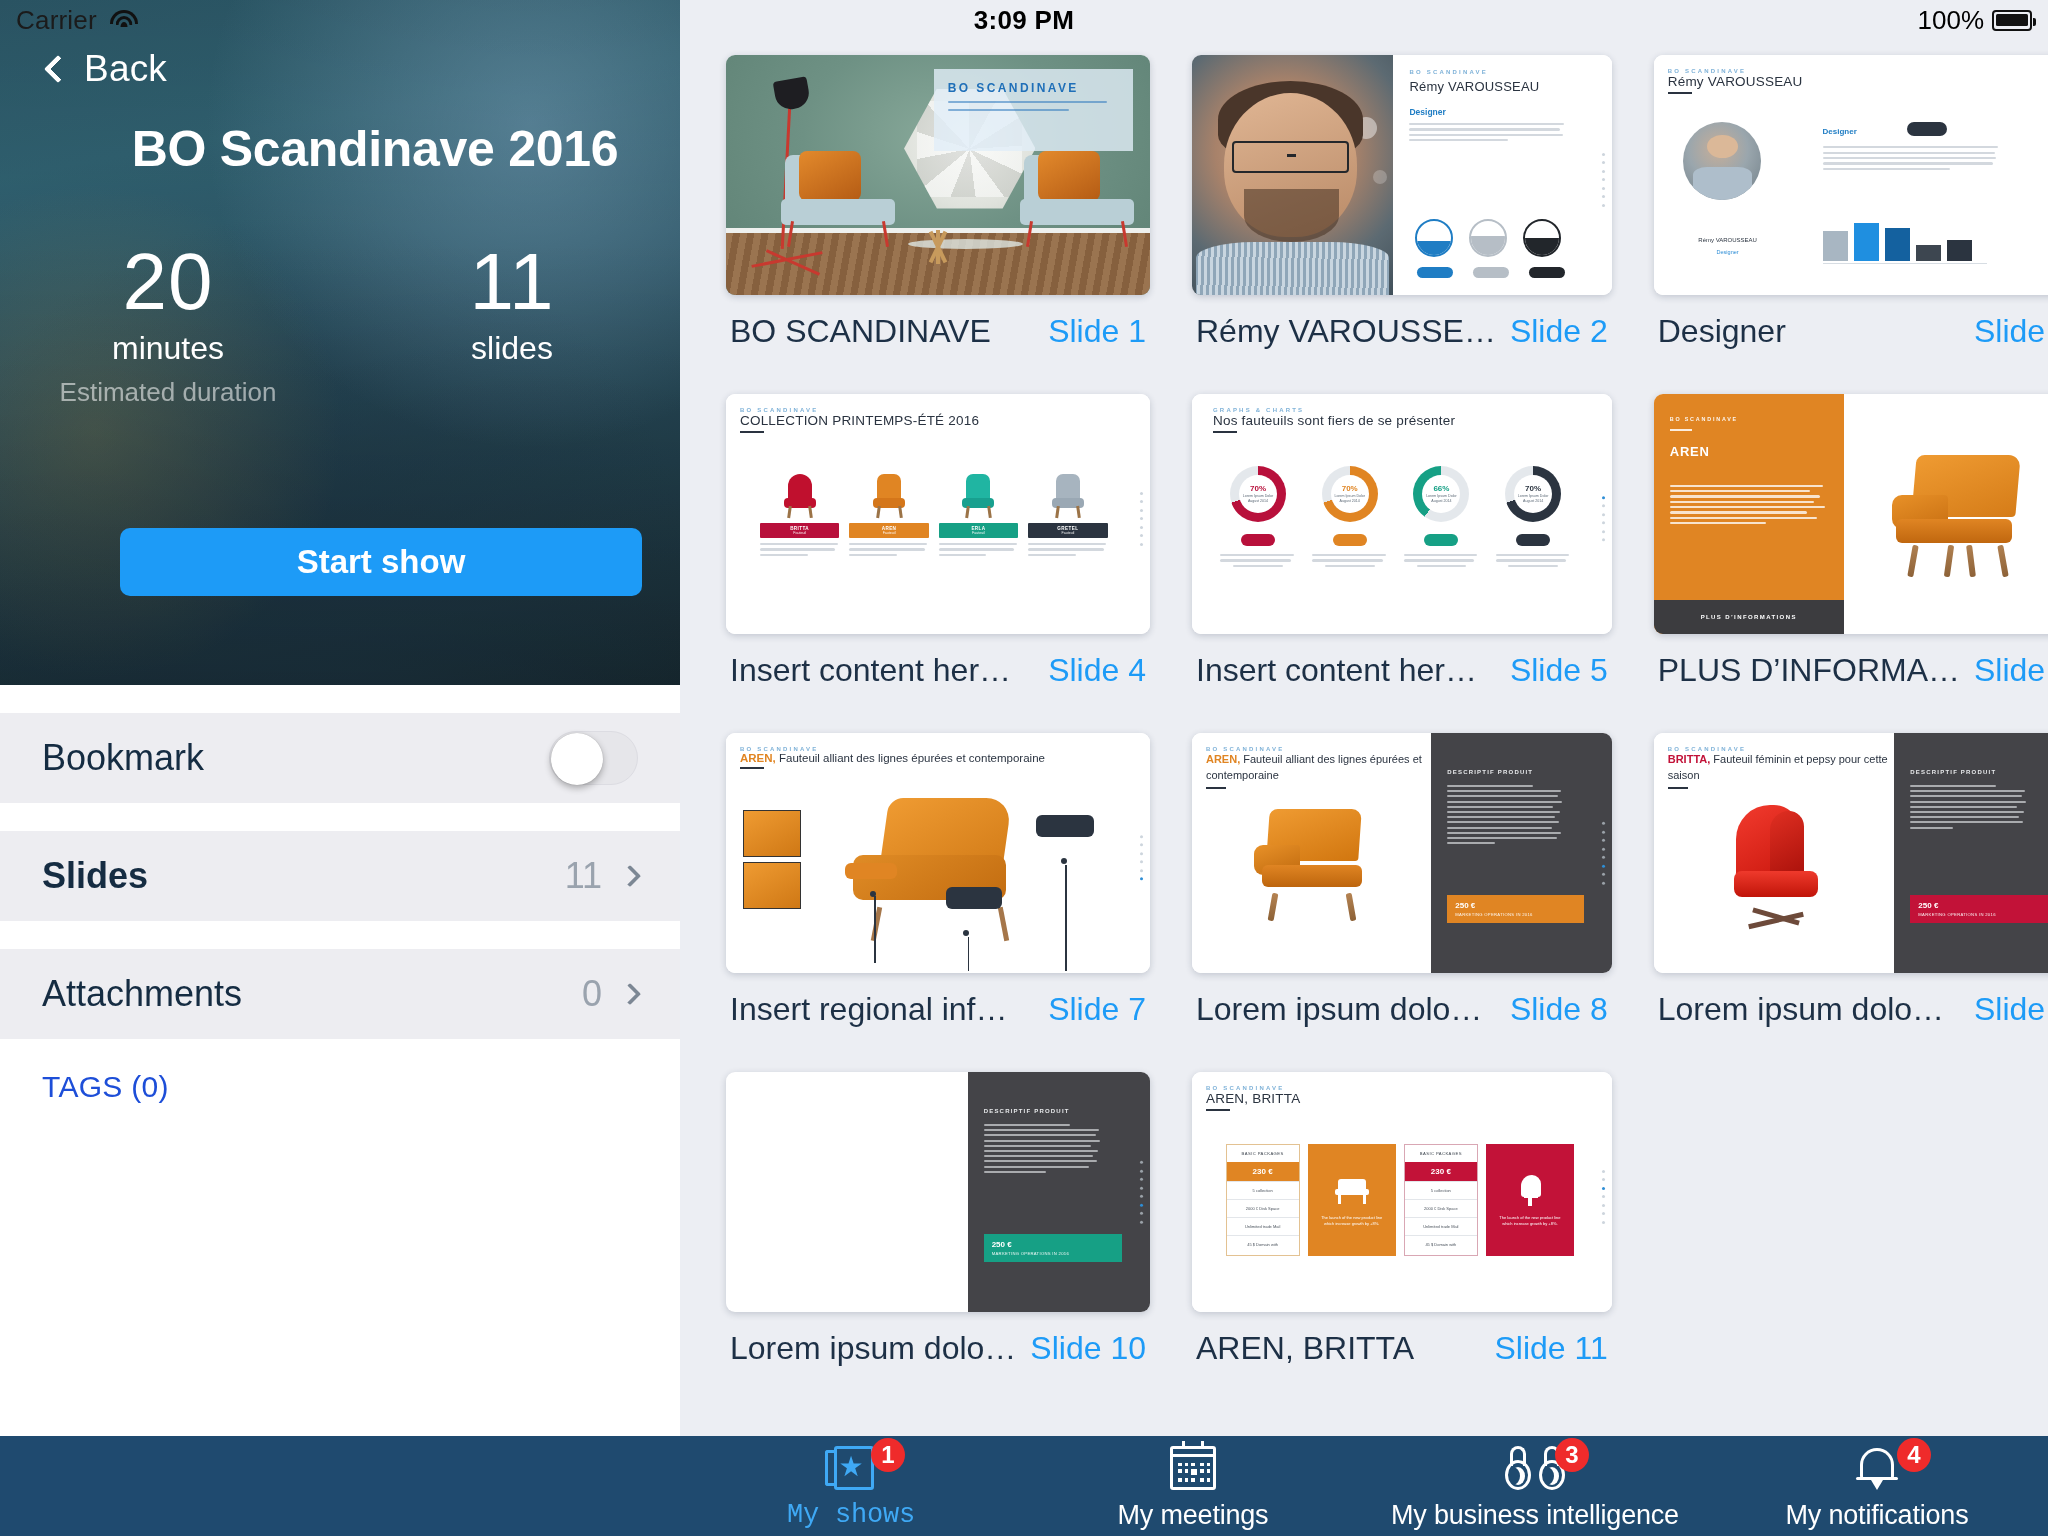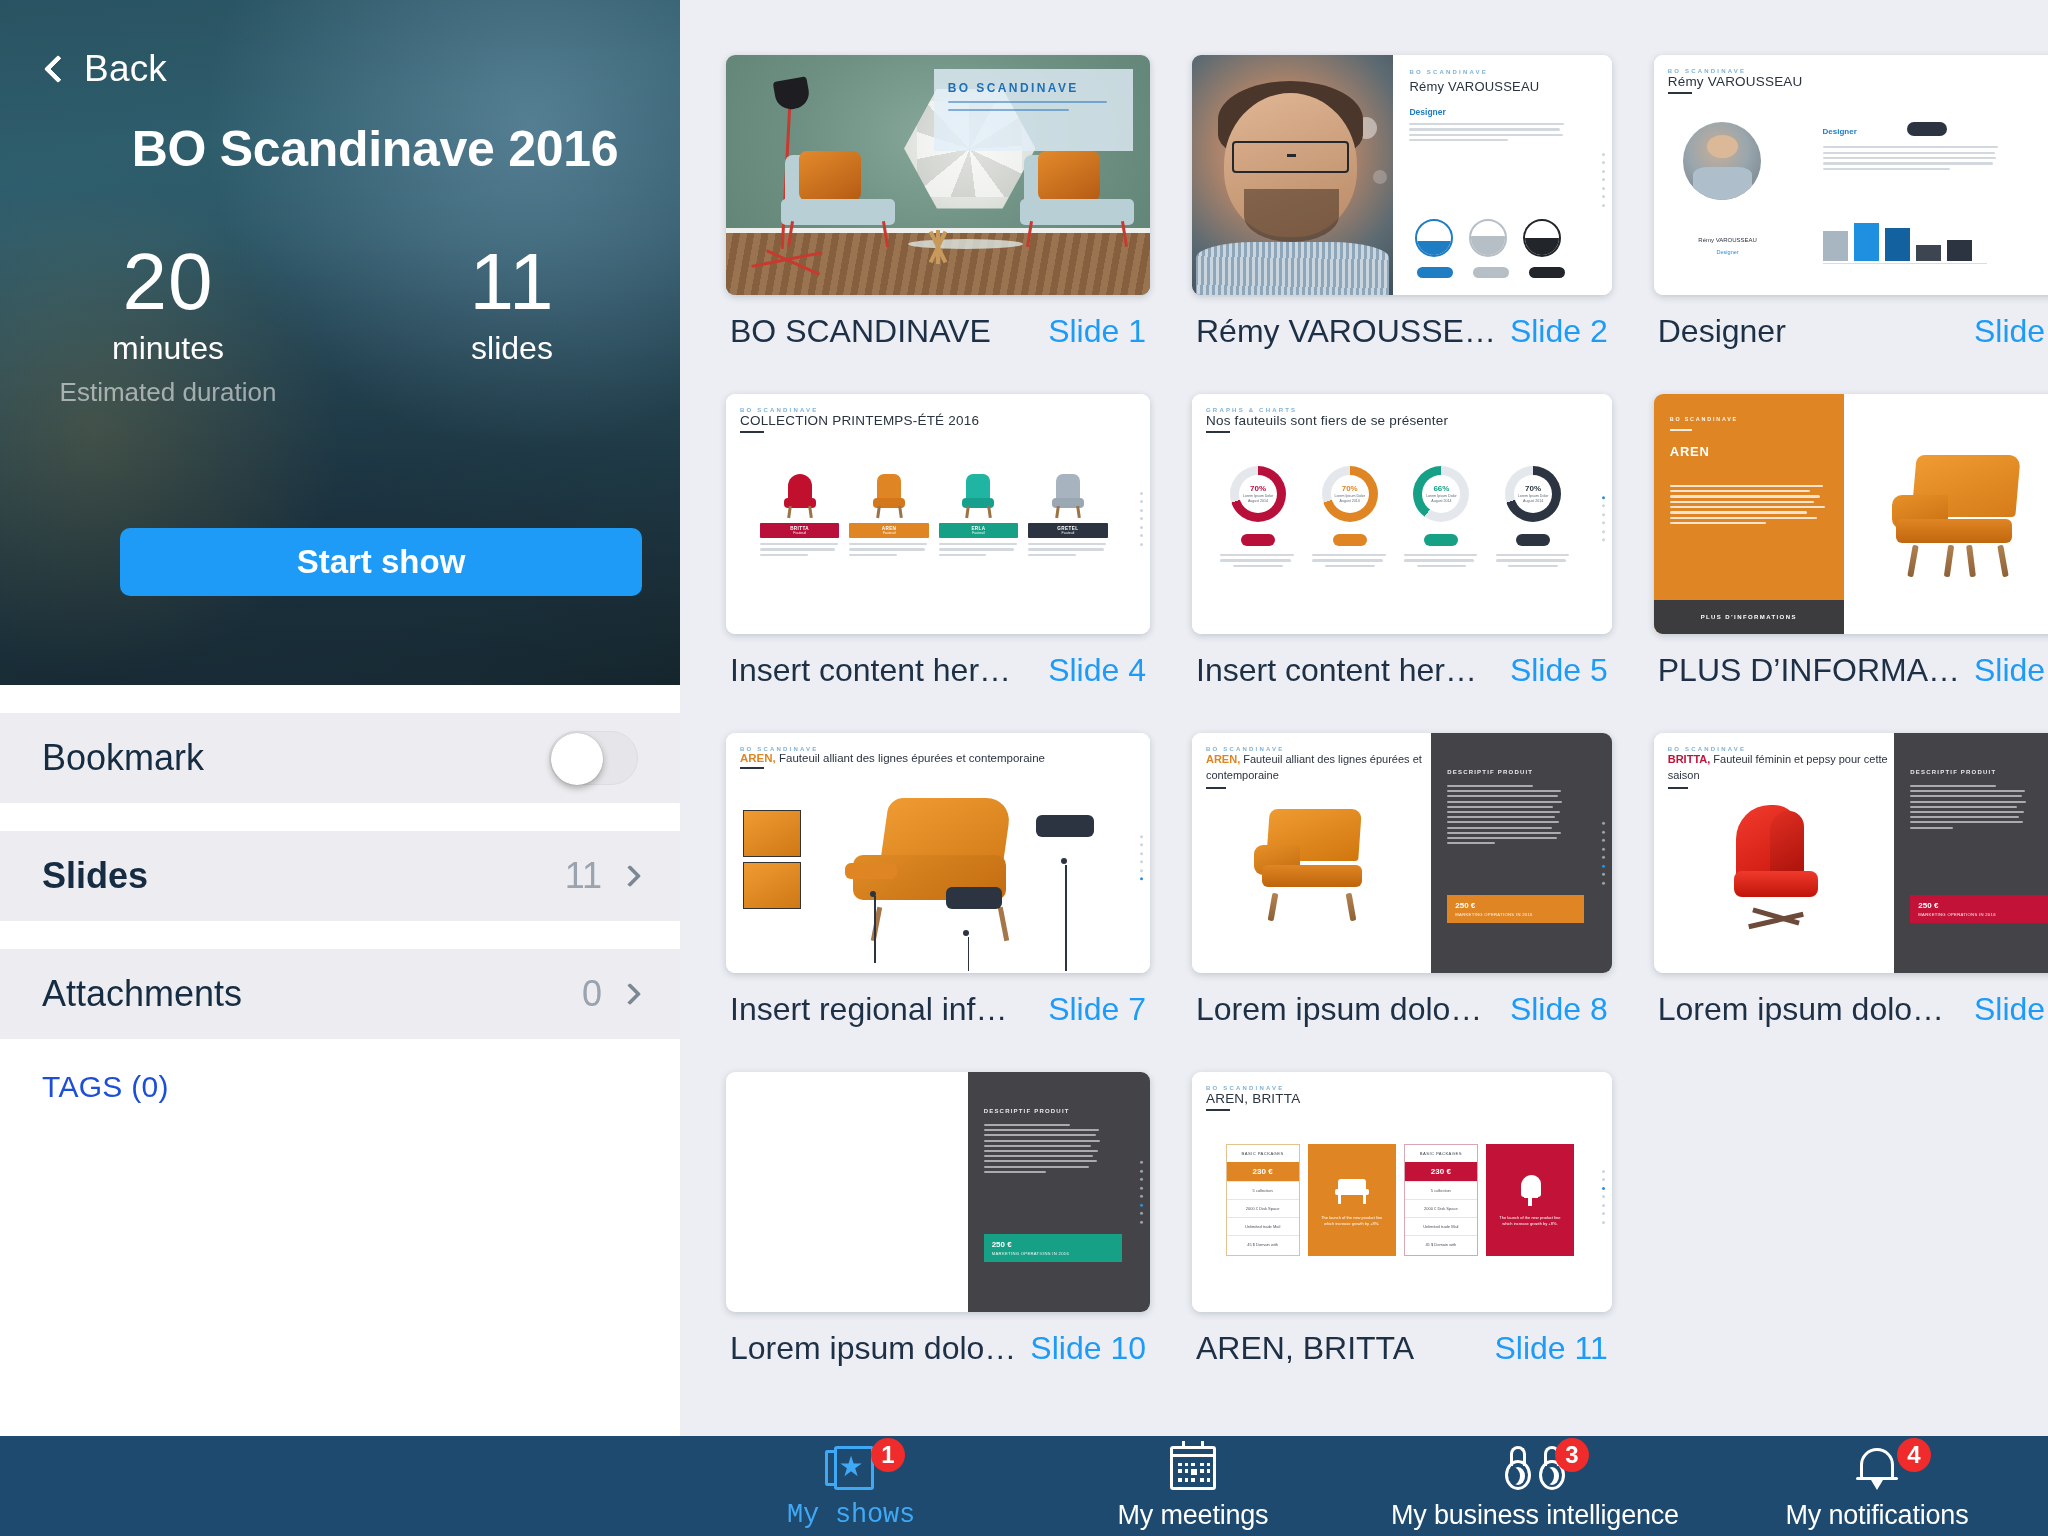--- a/index.html
+++ b/index.html
@@ -182,21 +182,21 @@
   .s4-band .n { font-size: 4.6px; font-weight:bold; letter-spacing:.4px;}
   .s4-band .s { font-size: 3.6px; opacity:.92;}
   .s4-cap { margin-top: 5px; }
   .chair-mini { width: 42px; height: 48px; position:relative; }
   .chair-mini .bk { position:absolute; left: 9px; bottom: 14px; width: 24px; height: 30px; border-radius: 7px 7px 2px 2px; }
   .chair-mini .st { position:absolute; left: 5px; bottom: 10px; width: 32px; height: 10px; border-radius: 4px; }
   .chair-mini .l1,.chair-mini .l2 { position:absolute; bottom:0; width: 2.5px; height: 12px; background:#9b7347; }
   .chair-mini .l1{left:9px;transform:rotate(8deg);} .chair-mini .l2{right:9px;transform:rotate(-8deg);}
 
   
-  .s5 { background:#fff; padding: 13px 14px; }
+  .s5 { background:#fff; padding: 13px 21px; }
   .s5-row { position:absolute; left: 6%; top: 30%; right: 9%; display:flex; gap: 10px; }
   .s5-c { flex:1; display:flex; flex-direction:column; align-items:center; }
   .s5-donut { width: 56px; height: 56px; border-radius: 50%; position:relative; }
   .s5-donut .hole { position:absolute; inset: 9px; background:#fff; border-radius:50%; display:flex; flex-direction:column; align-items:center; justify-content:center; }
   .s5-pct { font-size: 8px; font-weight: bold; }
   .s5-sub { font-size: 3.6px; color:#5d6a77; text-align:center; line-height:1.35; margin-top:1px; }
   .s5-chip { width: 34px; height: 12px; border-radius:7px; margin-top: 12px; }
   .s5-txt { margin-top: 8px; width: 92%; }
 
   
@@ -311,20 +311,37 @@
   .ic-bell { width: 44px; height: 46px; position: relative; }
   .ic-bell .body { position:absolute; left: 5px; top: 3px; width: 34px; height: 32px; border: 3px solid #fff; border-radius: 17px 17px 4px 4px; border-bottom: none; }
   .ic-bell .rim { position:absolute; left: 1px; top: 32px; width: 42px; height: 3px; background: #fff; border-radius: 2px; }
   .ic-bell .clap { position:absolute; left: 50%; top: 35px; transform: translateX(-50%); width: 0; height: 0; border-left: 6px solid transparent; border-right: 6px solid transparent; border-top: 10px solid #fff; }
 </style>
 </head>
 <body>
 
 <div id="app">
 
+  <div class="statusbar">
+    <div class="sb-left">
+      <span class="sb-carrier">Carrier</span>
+      <span class="wifi-ico">
+          <i></i>
+          <i></i>
+          <i></i>
+        </span>
+    </div>
+    <div class="sb-center">3:09 PM</div>
+    <div class="sb-right">
+      <span>100%</span>
+      <span class="battery">
+          <i></i>
+        </span>
+    </div>
+  </div>
 
   <div class="body-row">
 
     <div class="sidebar">
       <div class="hero">
         <div class="back-btn">
           <span class="chev-back"></span>
           <span class="back-label">Back</span>
         </div>
         <div class="hero-title">BO Scandinave 2016</div>

